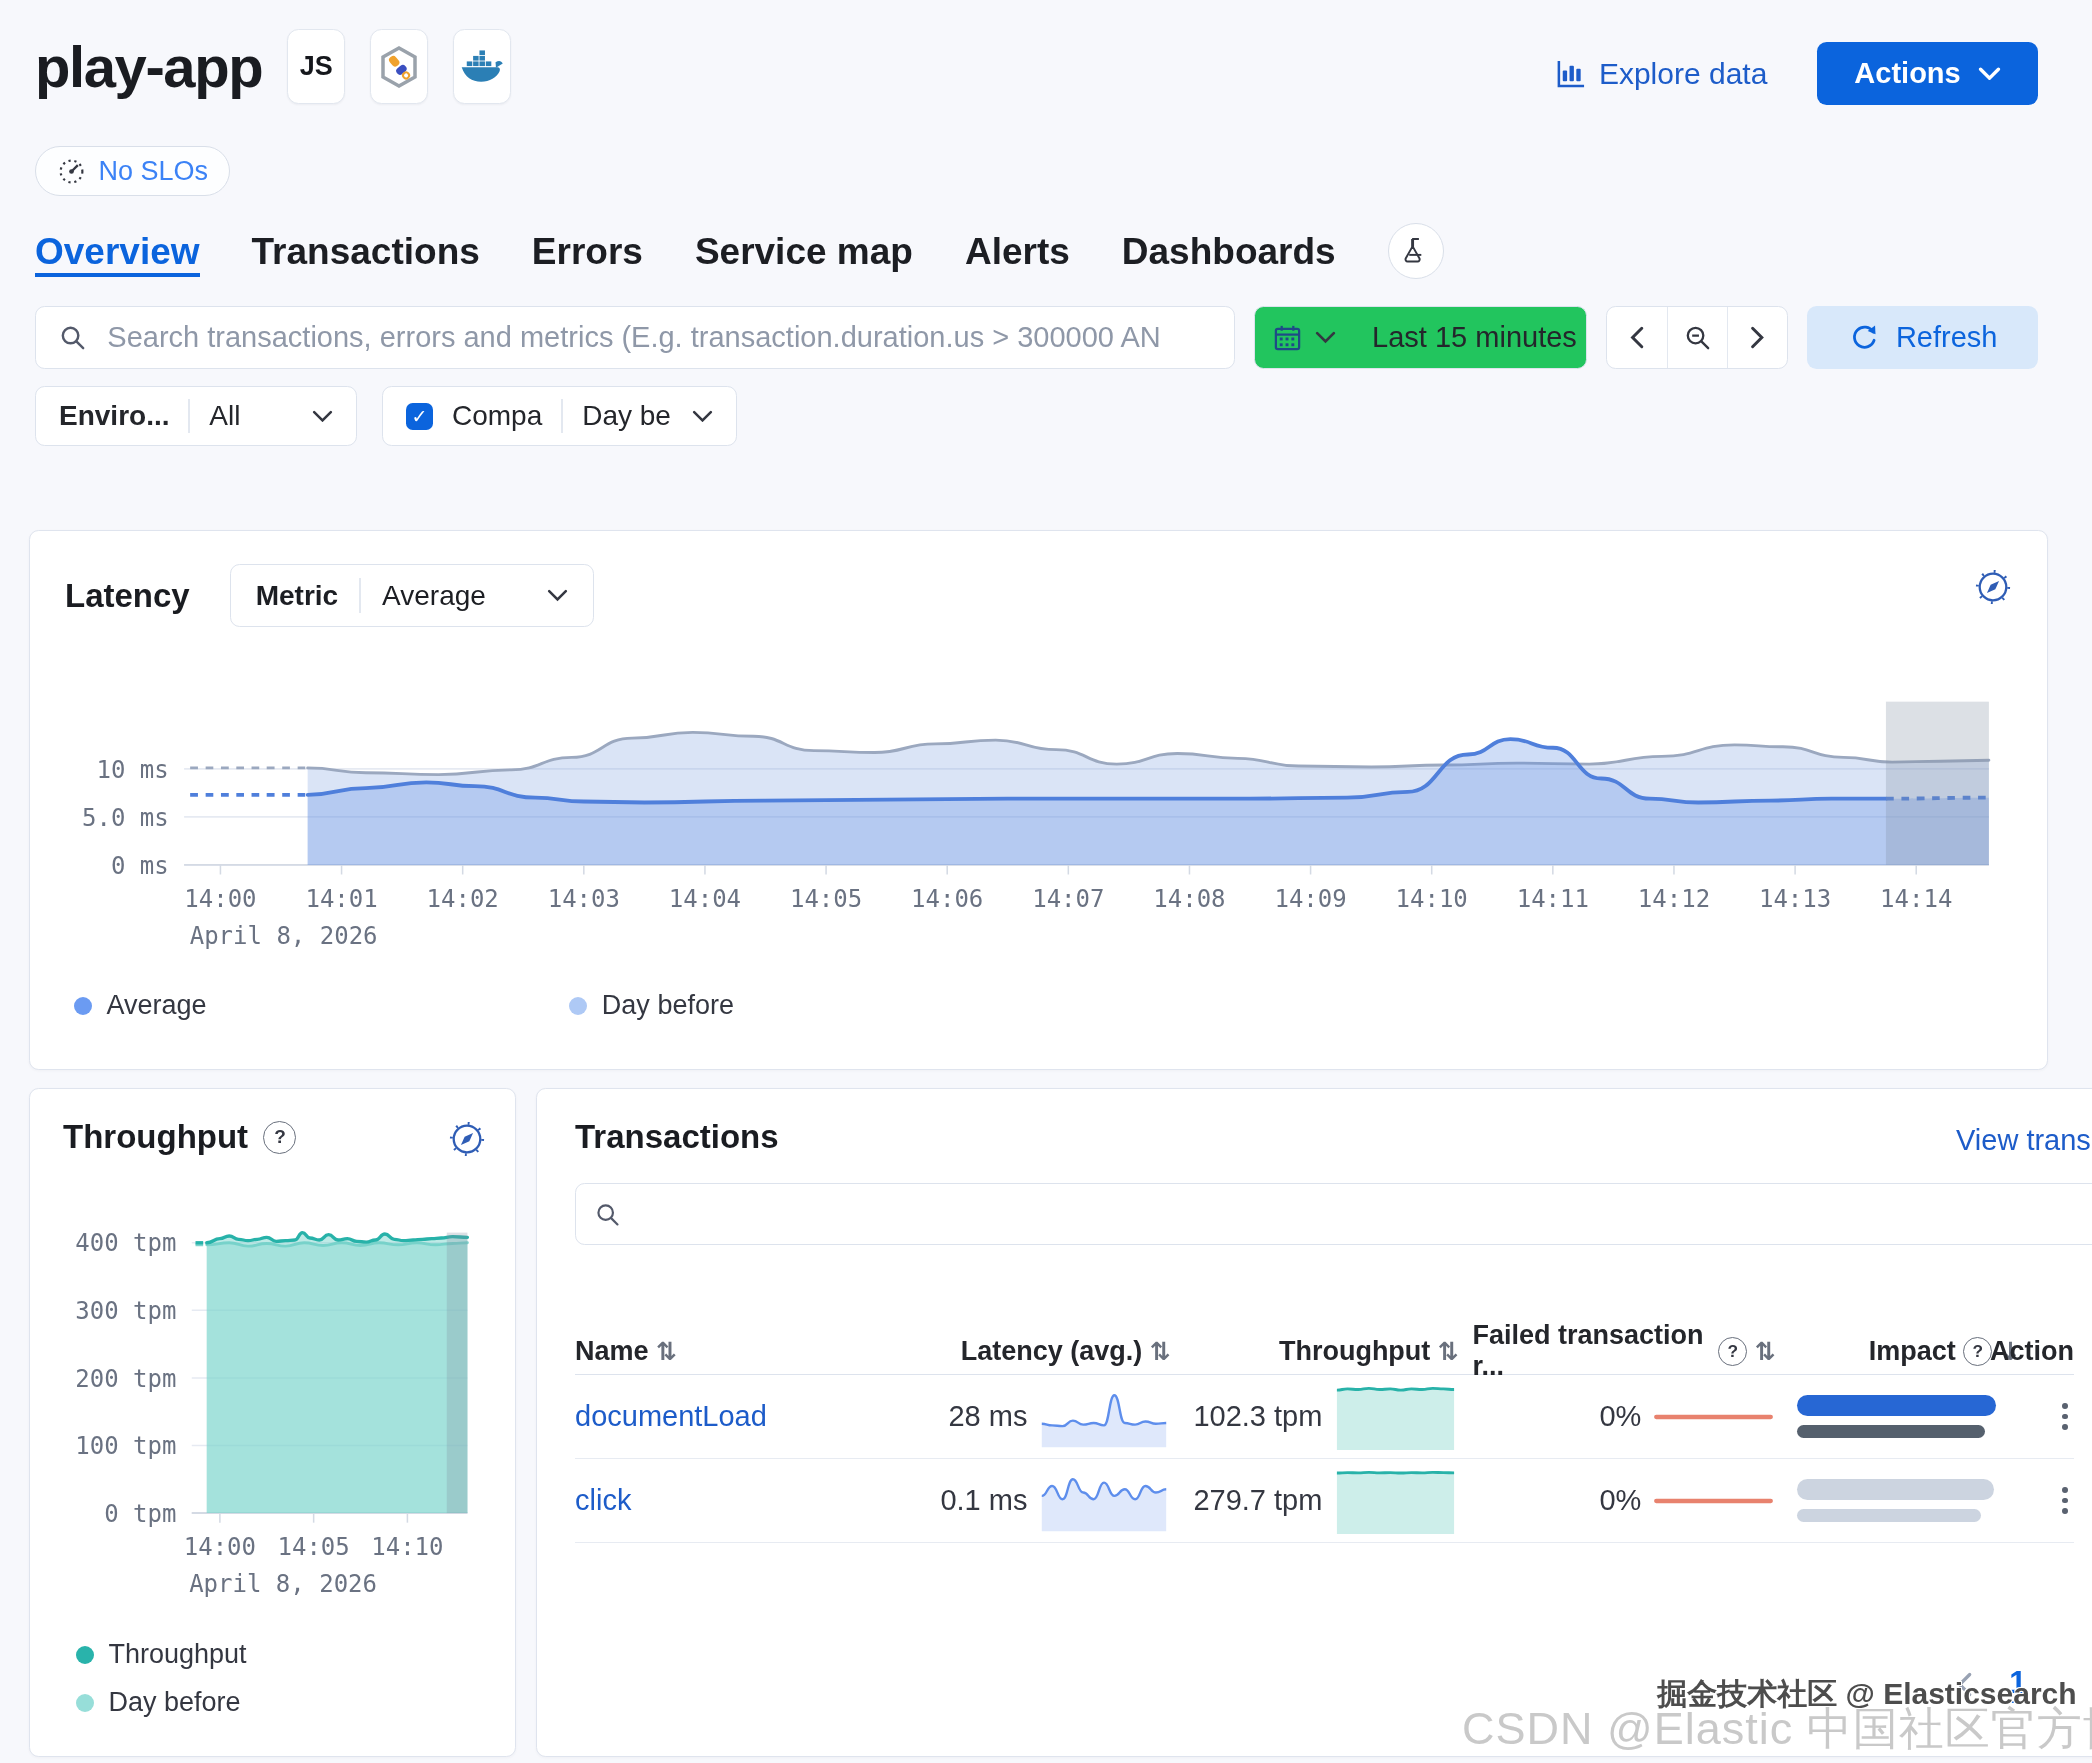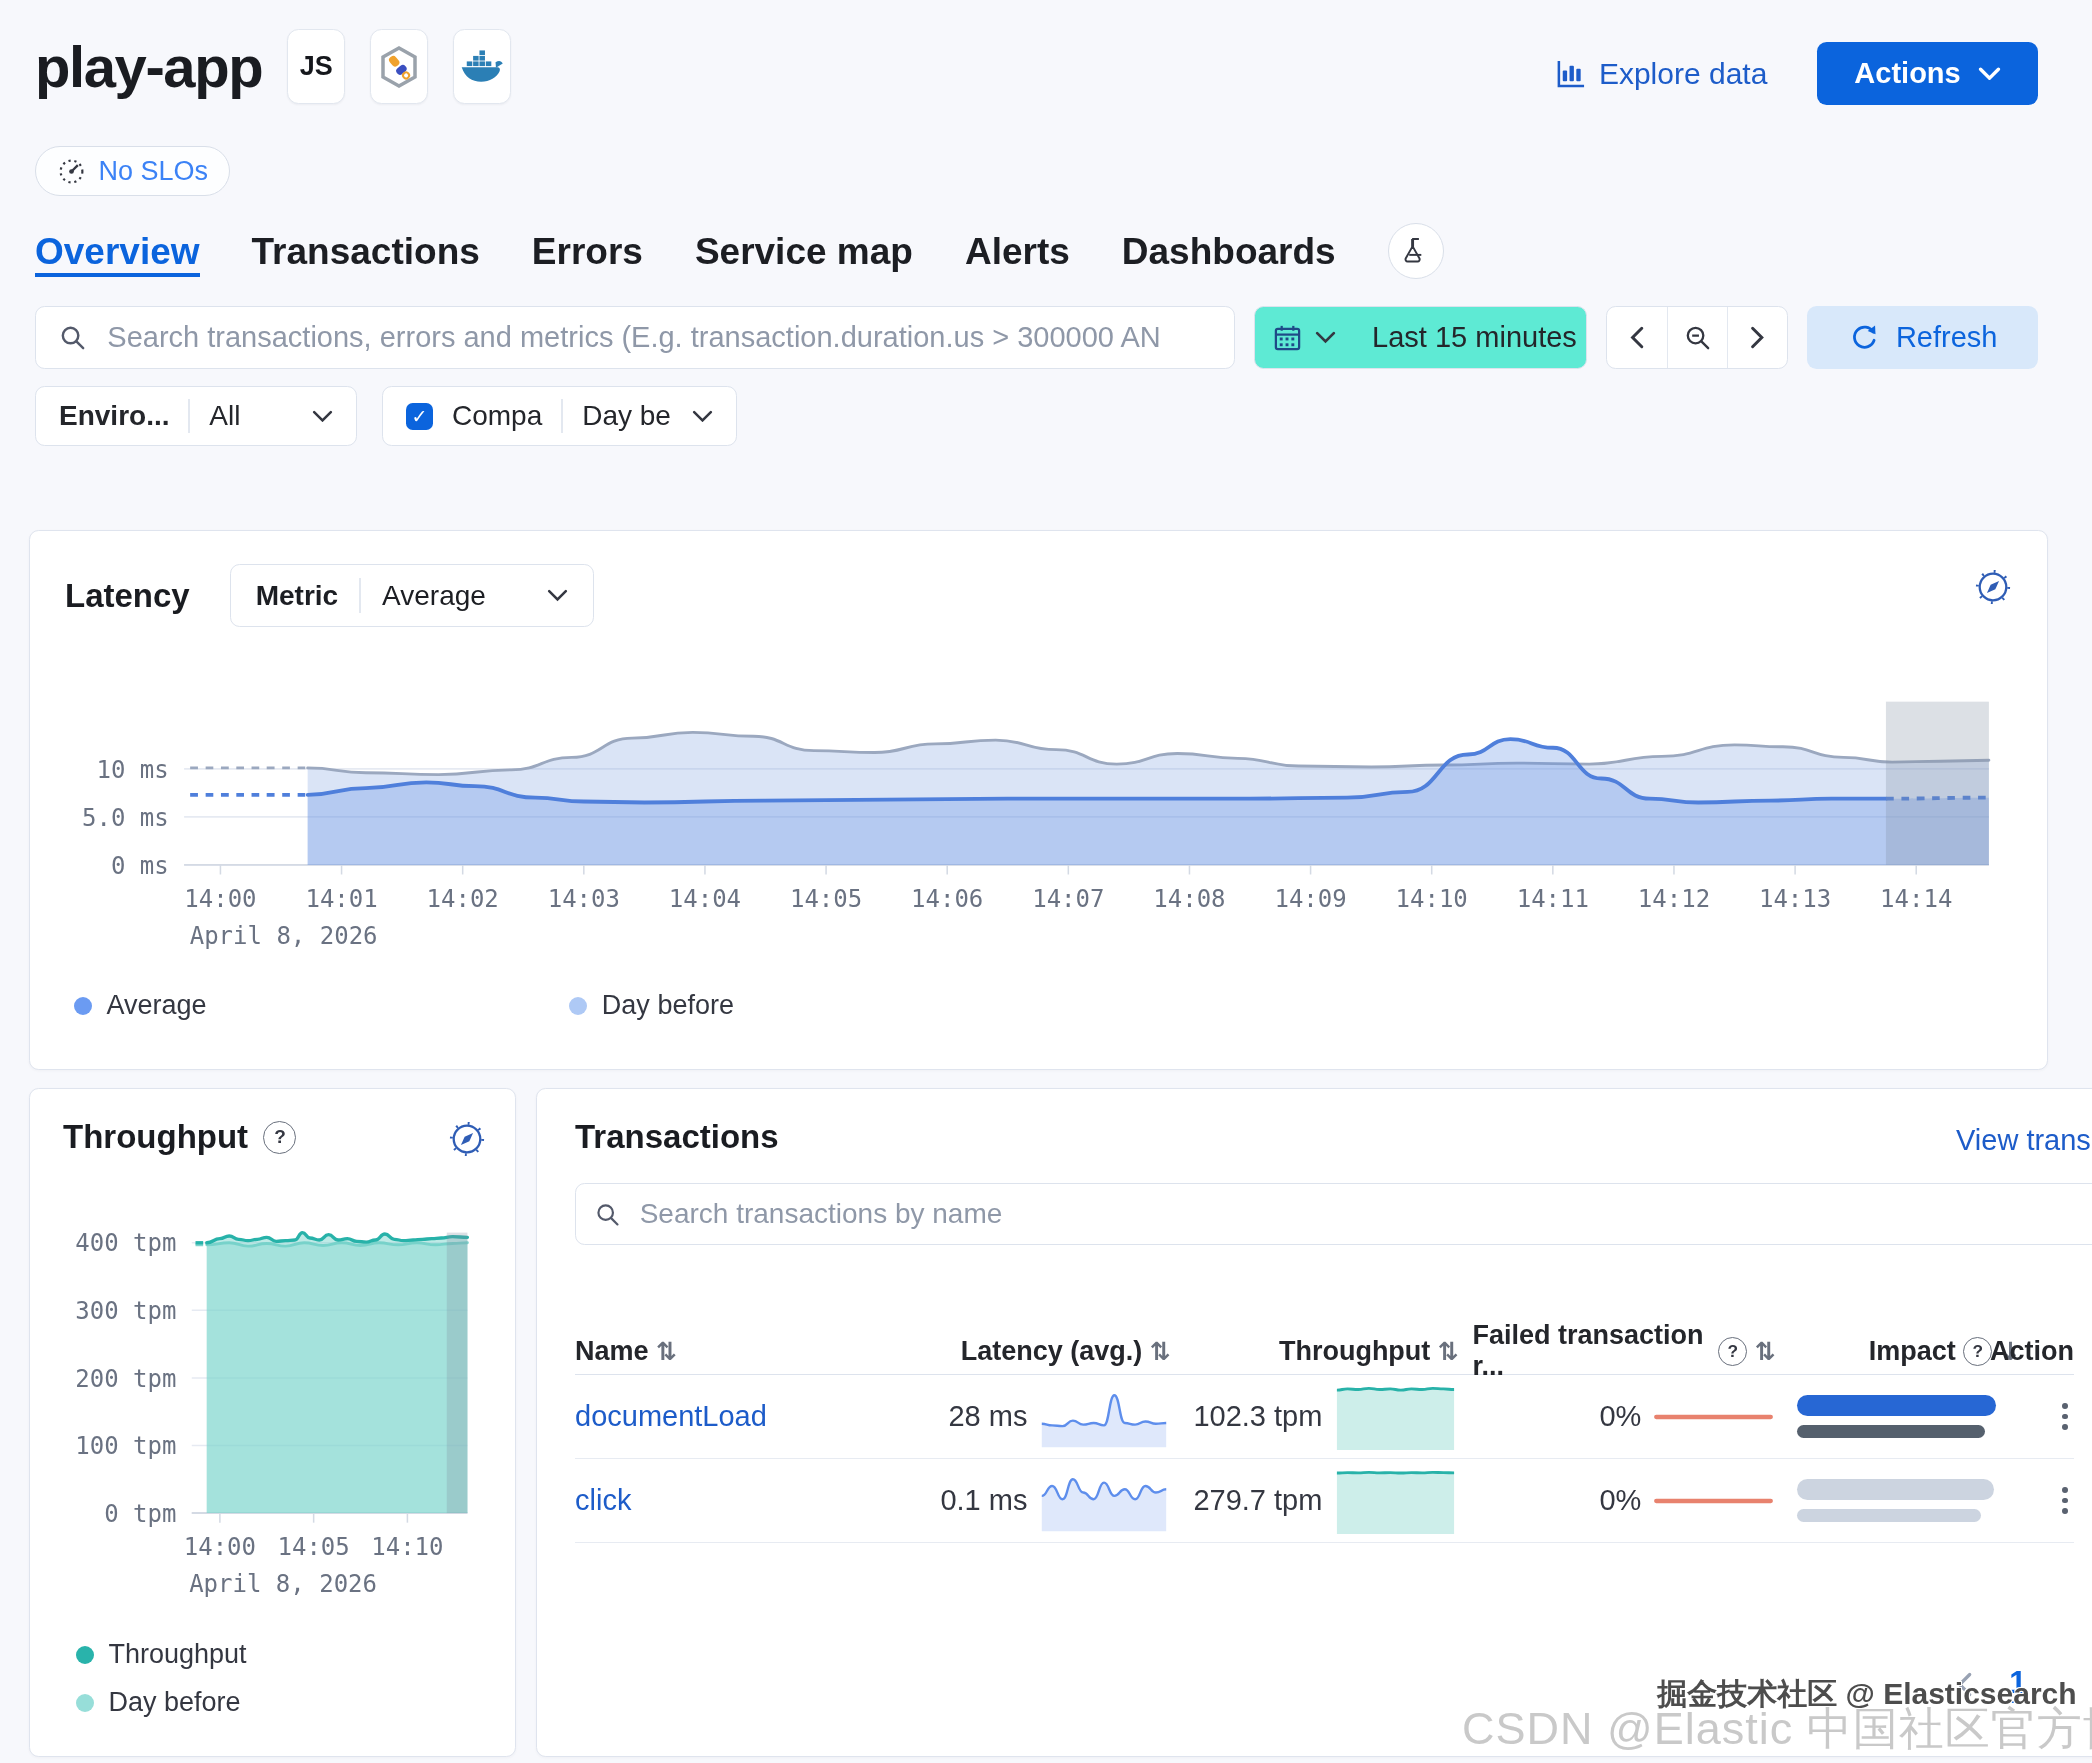--- a/index.html
+++ b/index.html
@@ -22,21 +22,21 @@
     display:flex;align-items:center;gap:12.5px;padding:0 21px;font-size:27px;color:#3b82f6;cursor:pointer}
   .tabs{position:absolute;top:231px;left:35px;display:flex;align-items:flex-start;gap:52px}
   .tab{font-size:37px;font-weight:600;color:#1c1e23;cursor:pointer;white-space:nowrap}
   .tab.active{color:#0b64dd;border-bottom:4.8px solid #0b64dd}
   .beaker-circle{width:54px;height:54px;border-radius:50%;border:1.9px solid #d9dfe9;background:#fff;display:flex;
     align-items:center;justify-content:center;margin-top:-7.7px;cursor:pointer}
   .search-row{position:absolute;top:306px;left:35px;right:54px;height:63px;display:flex;gap:19px}
   .search-box{flex:1;display:flex;align-items:center;gap:17.3px;background:#fff;border:1.9px solid #dde3ed;border-radius:9.6px;padding:0 21px;min-width:0}
   .search-box input{border:none;outline:none;flex:1;font-size:29px;font-family:inherit;color:#343741;background:transparent;min-width:0}
   .search-box input::placeholder{color:#8f98a8}
-  .datepicker{width:331px;background:#5eead4;border:1.9px solid #dde3ed;border-radius:9.6px;display:flex;align-items:center;cursor:pointer}
+  .datepicker{width:331px;background:#22c55e;border:1.9px solid #dde3ed;border-radius:9.6px;display:flex;align-items:center;cursor:pointer}
   .dp-left{display:flex;align-items:center;gap:11.5px;padding:0 17.3px}
   .dp-divider{width:1.9px;height:62%;background:#e3e8f0}
   .dp-label{font-size:29px;color:#24262b;padding:0 19px;white-space:nowrap}
   .nav-group{display:flex;background:#fff;border:1.9px solid #dde3ed;border-radius:9.6px;overflow:hidden}
   .nav-group button{width:60px;border:none;background:transparent;display:flex;align-items:center;justify-content:center;cursor:pointer}
   .nav-group button + button{border-left:1.9px solid #e3e8f0}
   .refresh-btn{width:231px;background:#d8e8fa;color:#0b64dd;border:none;border-radius:9.6px;display:flex;align-items:center;
     justify-content:center;gap:15.4px;font-size:29px;font-weight:500;font-family:inherit;cursor:pointer}
   .filter-row{position:absolute;top:386px;left:35px;display:flex;gap:25px;height:60px}
   .filter-box{background:#fff;border:1.9px solid #dde3ed;border-radius:9.6px;display:flex;align-items:center;gap:19px;padding:0 23px;font-size:28px;color:#24262b;cursor:pointer}
@@ -392,21 +392,20 @@
   <section class="panel transactions-panel">
     <div class="tx-hdr">
       <span class="panel-title">Transactions</span>
       <a class="view-link">View transactio</a>
     </div>
     <div class="tx-search">
       <svg viewBox="0 0 32 32" width="29" height="29">
         <circle cx="14" cy="14" r="8" stroke="#53596a" stroke-width="2.4" fill="none"></circle>
         <line x1="20" y1="20" x2="27" y2="27" stroke="#53596a" stroke-width="2.4" stroke-linecap="round"></line>
       </svg>
-      <input placeholder="Search transactions by name" style="">
     </div>
 
     <div class="tx-table">
       <div class="cols th-row">
         <div class="th">
           <span>Name</span>
           <span class="sort-glyph">⇅</span>
         </div>
         <div class="th right">
           <span>Latency (avg.)</span>

